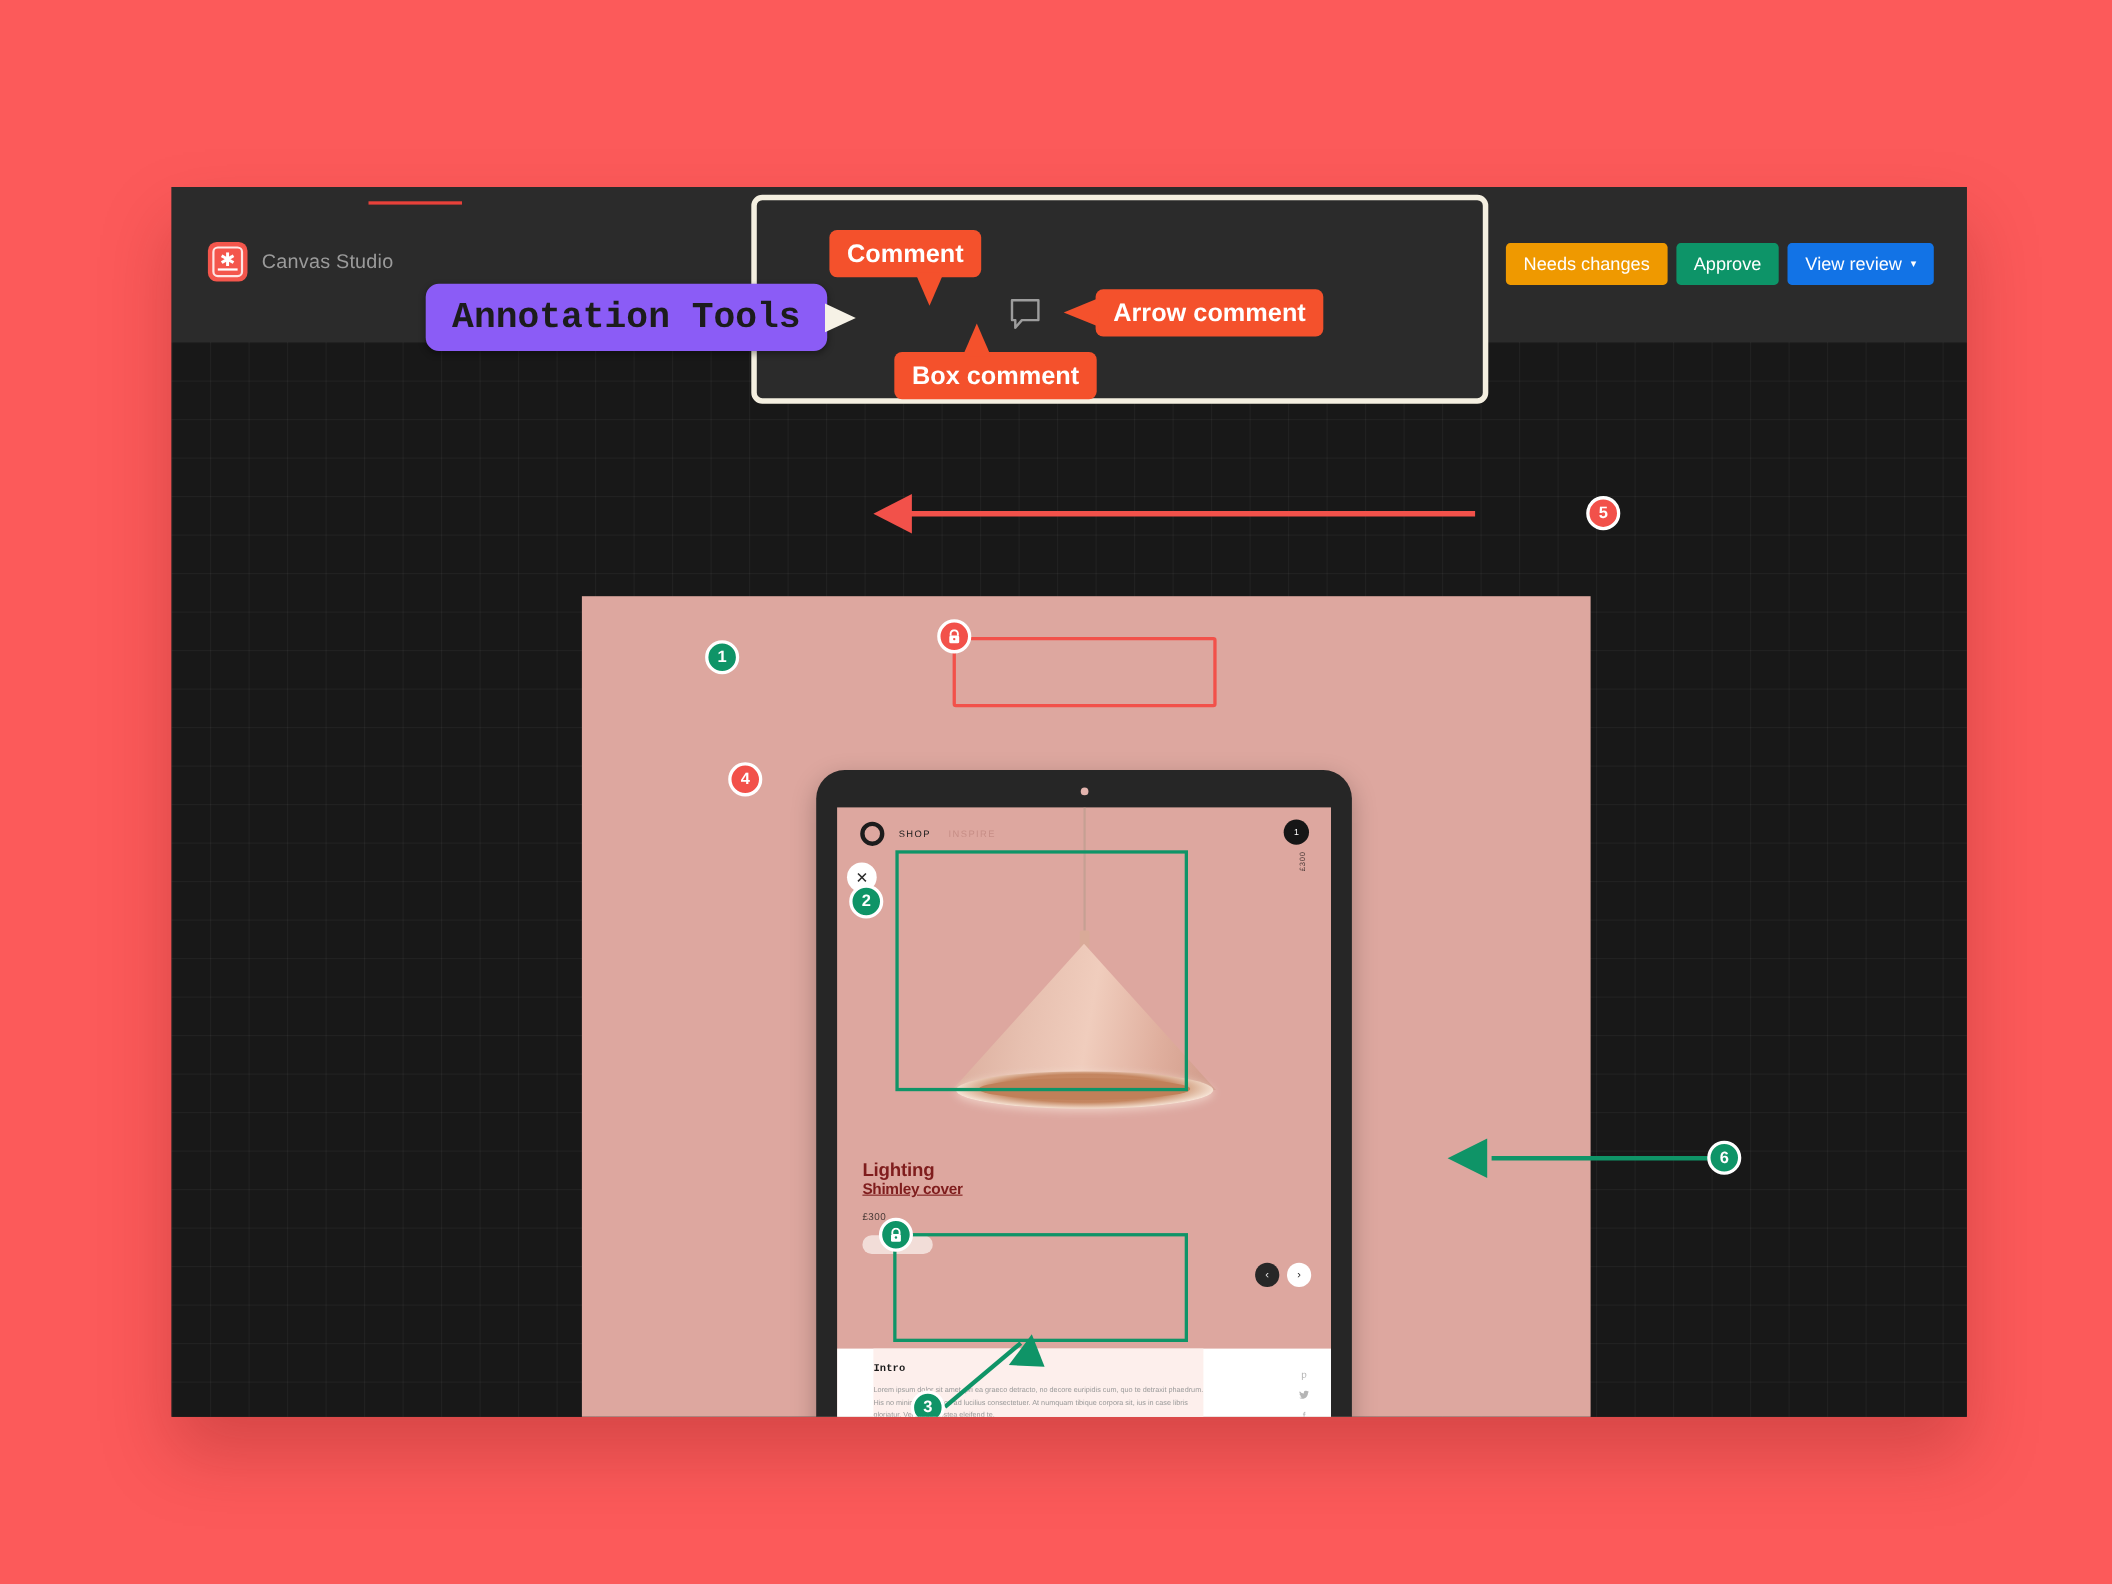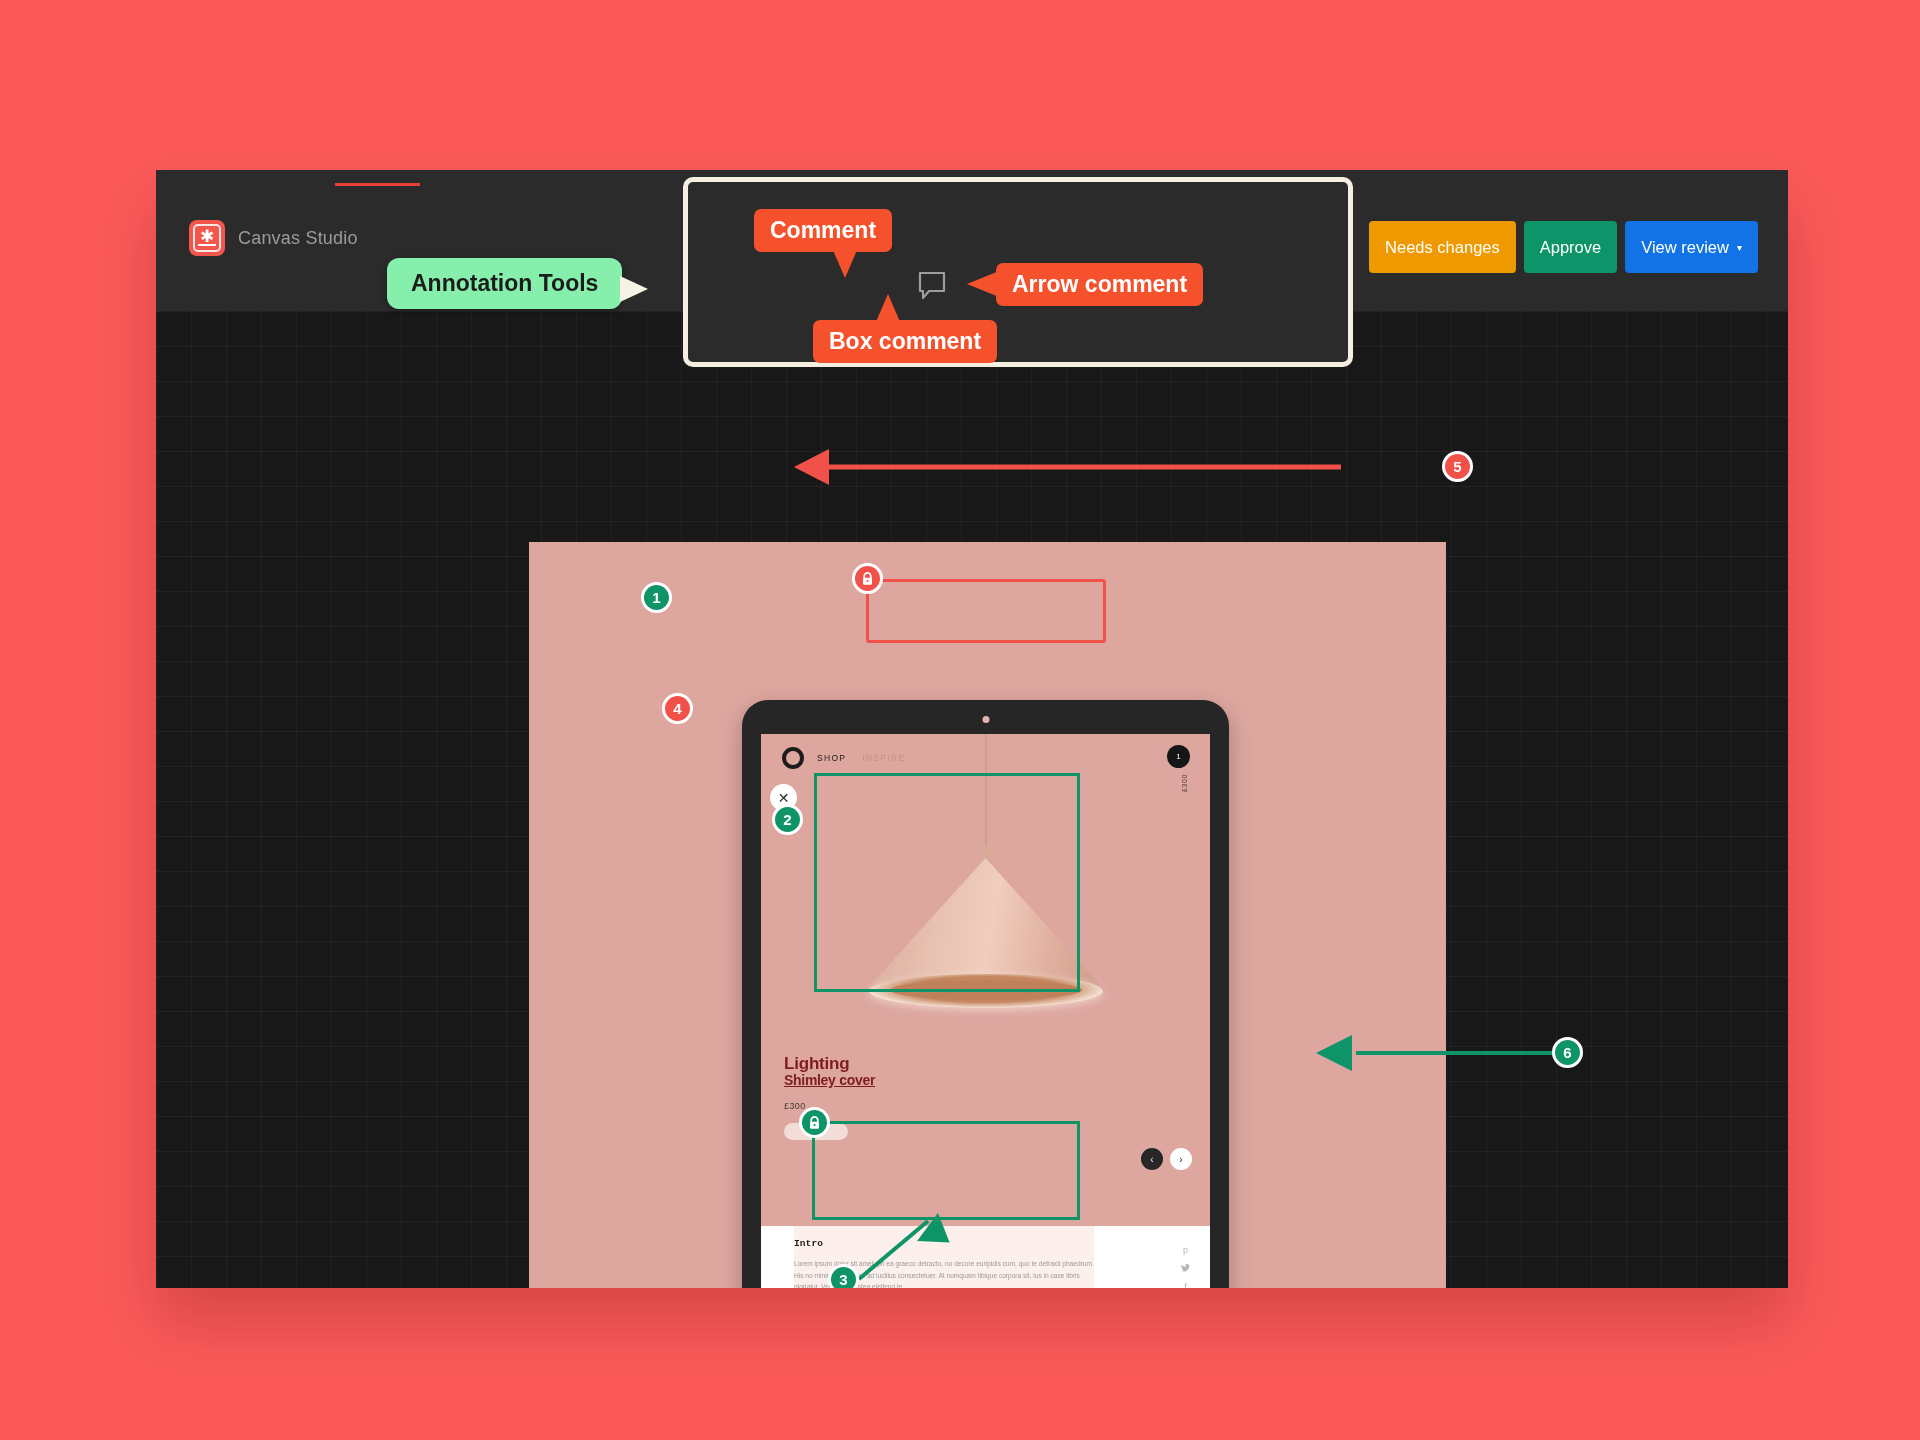--- a/index.html
+++ b/index.html
@@ -59,21 +59,21 @@
   }
   #brand-name {
     color: #9b9b9b; font-size: 18px; letter-spacing: 0.2px;
   }
 
   #header-actions {
     position: absolute; right: 30px; top: 51px;
     display: flex; gap: 8px; align-items: center;
   }
   .hdr-btn {
-    height: 52px; padding: 0 16px;
+    height: 38px; padding: 0 16px;
     border: none; border-radius: 4px;
     color: #fff; font-size: 16.5px;
     font-family: "Liberation Sans", sans-serif;
     cursor: pointer;
     display: flex; align-items: center; gap: 8px;
     white-space: nowrap;
   }
   .btn-needs { background: #ef9900; }
   .btn-approve { background: #0d9468; }
   .btn-review { background: #1273e6; }
@@ -122,26 +122,27 @@
     color: #ffffff;
     border-radius: 7px;
     font-size: 23px;
     padding: 8px 16px;
   }
   .callout-red .tail {
     position: absolute;
     width: 0; height: 0;
   }
   .callout-cream {
-    background: #86efac;
+    background: #8b5cf6;
     color: #1c1c1c;
     border-radius: 12px;
-    font-size: 23px;
+    font-size: 33px;
     padding: 12px 24px;
     box-shadow: 0 2px 6px rgba(0,0,0,0.35);
+    font-family: Liberation Mono, monospace;
   }
 
   #callout-comment { left: 754px; top: 209px; }
   #callout-comment .tail {
     border-left: 13px solid transparent;
     border-right: 13px solid transparent;
     border-top: 30px solid #f4512c;
     left: 78px; bottom: -26px;
   }
 

